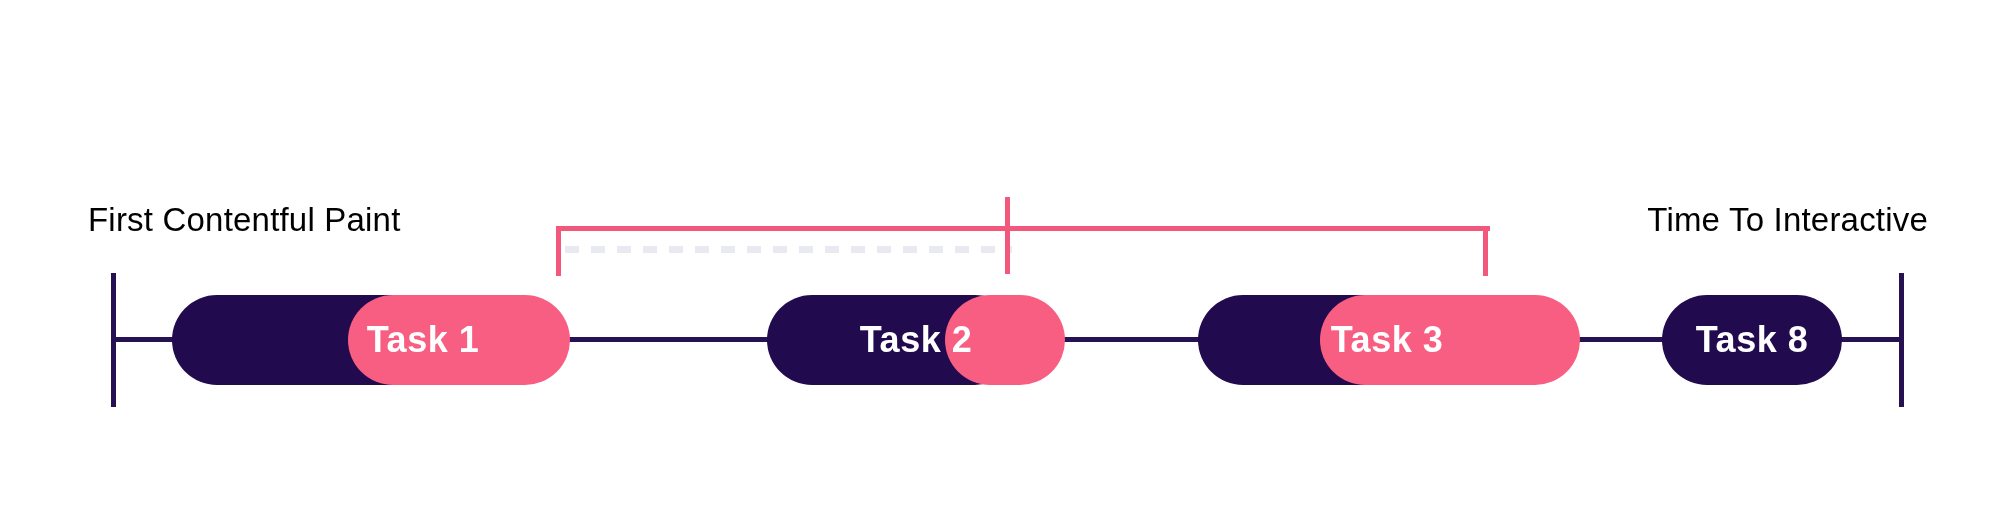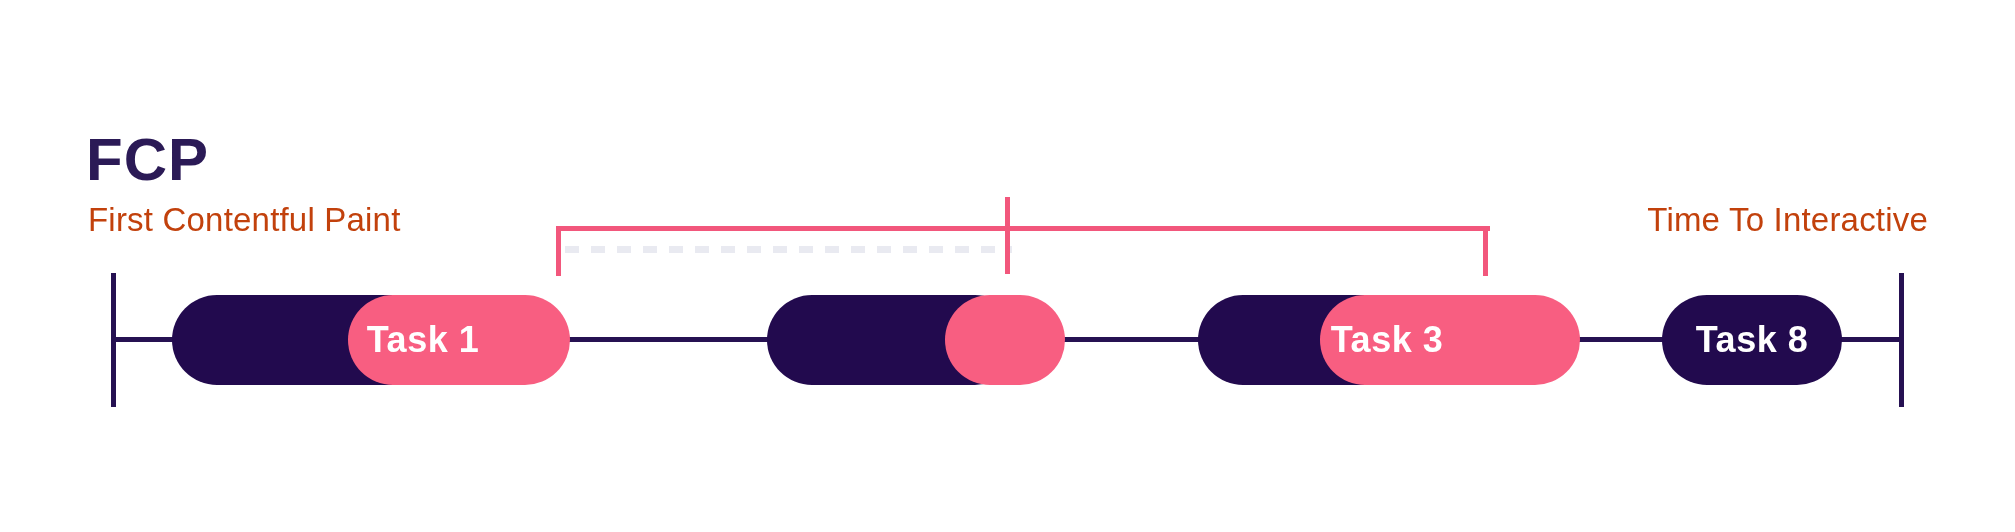--- a/index.html
+++ b/index.html
@@ -12,21 +12,21 @@
   }
   
   .metric-abbr{
     position:absolute;
     font-size:60px;font-weight:800;letter-spacing:1px;
     color:#2b1a56;line-height:1;
   }
   .metric-sub{
     position:absolute;
     font-size:33px;font-weight:400;letter-spacing:0.2px;
-    color:#c2410c;line-height:1;
+    color:#000000;line-height:1;
   }
   .fcp-abbr{left:86px;top:130px;}
   .fcp-sub{left:88px;top:203px;}
   .tbt-abbr{left:1008px;top:130px;transform:translateX(-50%);}
   .tti-abbr{right:87px;top:130px;}
   .tti-sub{right:87px;top:203px;margin-left:15px;}
 
   
   .timeline-line{
     position:absolute;left:113px;top:337px;
@@ -78,21 +78,20 @@
   .t3-label{left:1387px;}
   
   .t4-dark{left:1662px;width:180px;}
   .t4-label{left:1752px;}
 </style>
 </head>
 <body>
 
 <div class="stage">
 
-  <div class="metric-abbr fcp-abbr">FCP</div>
   <div class="metric-sub fcp-sub">First Contentful Paint</div>
 
 
   <div class="metric-sub tti-sub">Time To Interactive</div>
 
   <div class="bracket bracket-h"></div>
   <div class="bracket bracket-v-left"></div>
   <div class="bracket bracket-v-right"></div>
   <div class="bracket bracket-v-center"></div>
   <div class="ghost-dashes"></div>
@@ -100,20 +99,21 @@
   <div class="timeline-line"></div>
   <div class="cap cap-left"></div>
   <div class="cap cap-right"></div>
 
   <div class="pill pill-dark t1-dark"></div>
   <div class="pill pill-pink t1-pink"></div>
   <div class="task-label t1-label">Task 1</div>
 
   <div class="pill pill-dark t2-dark"></div>
   <div class="pill pill-pink t2-pink"></div>
+  <div class="task-label t2-label">Task 2</div>
 
   <div class="pill pill-dark t3-dark"></div>
   <div class="pill pill-pink t3-pink"></div>
   <div class="task-label t3-label">Task 3</div>
 
   <div class="pill pill-dark t4-dark"></div>
   <div class="task-label t4-label">Task 8</div>
 
 </div>
 

